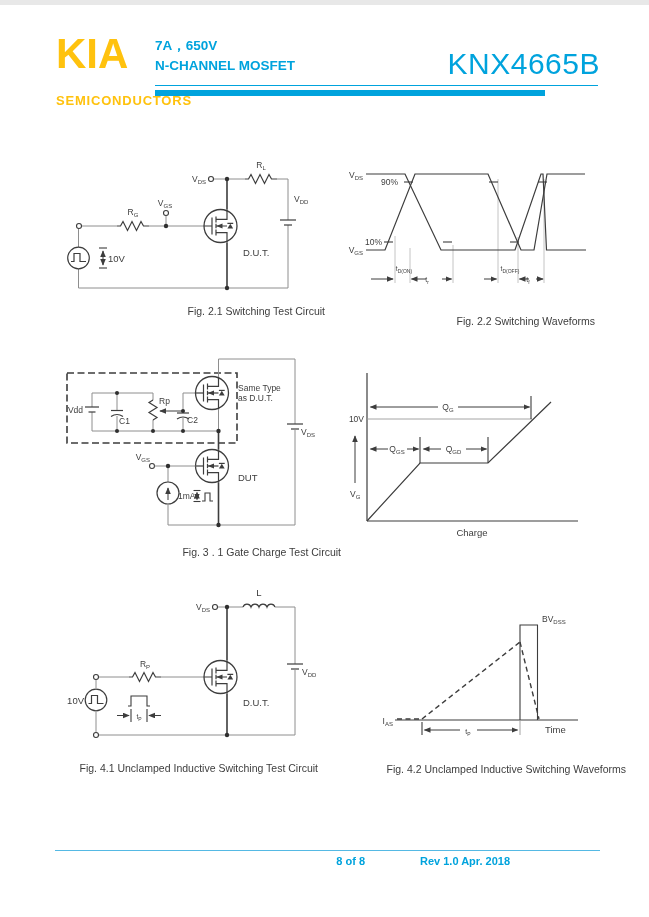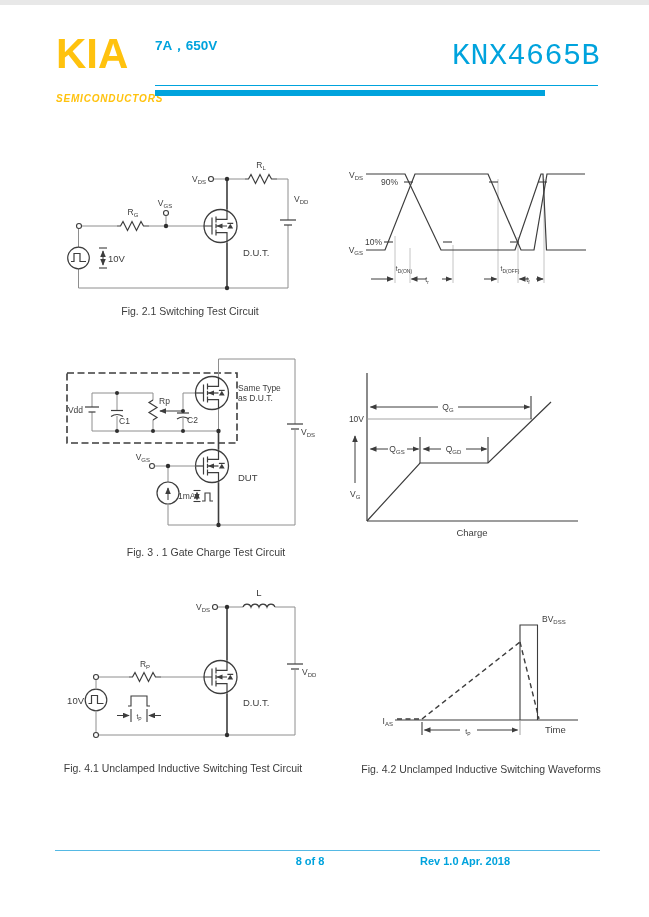--- a/index.html
+++ b/index.html
@@ -1,30 +1,30 @@
 <!DOCTYPE html>
 <html><head>
 <meta charset="utf-8">
 <style>
   html,body{margin:0;padding:0;background:#e8e8e8;}
   .page{position:relative;width:649px;height:917px;background:#ffffff;margin:5px auto;
         font-family:"Liberation Sans",sans-serif;overflow:hidden;}
   .abs{position:absolute;}
   
   .logo{left:56px;top:28px;font-size:42px;font-weight:800;color:#ffc20e;letter-spacing:0px;line-height:1;}
-  .logo-sub{left:56px;top:88px;font-size:10px;font-weight:700;color:#ffc20e;letter-spacing:0.8px;font-style:italic;}
+  .logo-sub{left:56px;top:88px;font-size:13px;font-weight:700;color:#ffc20e;letter-spacing:0.8px;}
   .rating{left:155px;top:31px;font-size:13.5px;font-weight:700;color:#00a3dd;line-height:20px;}
-  .part{left:300px;top:34px;width:300px;text-align:right;font-size:30px;color:#00a3dd;letter-spacing:0.5px;font-family:Liberation Mono, monospace;}
+  .part{left:300px;top:42px;width:300px;text-align:right;font-size:30px;color:#00a3dd;letter-spacing:0.5px;}
   .hline-thin{left:155px;top:80px;width:443px;height:1px;background:#00a3dd;}
   .hline-thick{left:155px;top:85px;width:390px;height:6px;background:#00a3dd;}
   
-  .cap{font-size:10.5px;color:#3d3d3d;text-align:center;}
+  .cap{font-size:10.5px;color:#3d3d3d;text-align:right;}
   
   .fline{left:55px;top:845px;width:545px;height:1px;background:#55b9e4;}
-  .fpage{left:255px;top:850px;width:110px;text-align:center;font-size:11px;font-weight:700;color:#00a3dd;}
+  .fpage{left:255px;top:850px;width:110px;text-align:right;font-size:11px;font-weight:700;color:#00a3dd;}
   .frev{left:420px;top:850px;width:125px;text-align:left;font-size:11px;font-weight:700;color:#00a3dd;}
   
   svg text{font-family:"Liberation Sans",sans-serif;fill:#3d3d3d;}
   .lbl{font-size:8.5px;}
   .lbl9{font-size:9.5px;}
   .lbl7{font-size:7px;}
   .lbl6{font-size:6.5px;}
   .sub{font-size:6px;}
   .sub5{font-size:5px;}
   .st{stroke:#3d3d3d;stroke-width:1.2;fill:none;}
@@ -73,20 +73,21 @@
     </symbol>
   </defs>
 </svg>
 
 <div class="page">
 
   <div class="abs logo">KIA</div>
   <div class="abs logo-sub">SEMICONDUCTORS</div>
   <div class="abs rating">
     <div>7A，650V</div>
+    <div>N-CHANNEL MOSFET</div>
   </div>
   <div class="abs part">KNX4665B</div>
   <div class="abs hline-thin"></div>
   <div class="abs hline-thick"></div>
 
   <svg class="abs" style="left:55px;top:145px" width="270" height="150" viewBox="0 0 270 150">
     <line class="wire" x1="158.5" y1="29" x2="170" y2="29"></line>
     <line class="wire" x1="174" y1="29" x2="190" y2="29"></line>
     <line class="wire" x1="222" y1="29" x2="233" y2="29"></line>
     <line class="wire" x1="233" y1="29" x2="233" y2="70"></line>
@@ -155,20 +156,21 @@
     <line class="ar" x1="198" y1="126" x2="205" y2="126"></line>
     <text class="lbl" x="25" y="25" text-anchor="end"><tspan>V</tspan><tspan class="sub" dy="2">DS</tspan></text>
     <text class="lbl" x="25" y="100" text-anchor="end"><tspan>V</tspan><tspan class="sub" dy="2">GS</tspan></text>
     <text class="lbl" x="60" y="32" text-anchor="end">90%</text>
     <text class="lbl" x="44" y="92" text-anchor="end">10%</text>
     <text class="lbl6" x="66" y="118" text-anchor="middle"><tspan>t</tspan><tspan class="sub5" dy="1.6">D(ON)</tspan></text>
     <text class="lbl7" x="89" y="129" text-anchor="middle"><tspan>t</tspan><tspan class="sub5" dy="1.6">r</tspan></text>
     <text class="lbl6" x="172" y="118" text-anchor="middle"><tspan>t</tspan><tspan class="sub5" dy="1.6">D(OFF)</tspan></text>
     <text class="lbl7" x="190" y="129" text-anchor="middle"><tspan>t</tspan><tspan class="sub5" dy="1.6">f</tspan></text>
   </svg>
+  <div class="abs cap" style="left:320px;top:310px;width:275px">Fig. 2.2 Switching Waveforms</div>
 
   <svg class="abs" style="left:55px;top:348px" width="270" height="195" viewBox="0 0 270 195">
     <rect x="12" y="20" width="170" height="70" fill="none" stroke="#3d3d3d" stroke-width="1.6" stroke-dasharray="7 3.5"></rect>
 
     <line class="wire" x1="37" y1="40" x2="98" y2="40"></line>
     <line class="wire" x1="37" y1="40" x2="37" y2="54"></line>
     <line class="wire" x1="37" y1="59" x2="37" y2="78"></line>
     <line class="wire" x1="37" y1="78" x2="163.5" y2="78"></line>
     <line class="wire" x1="62" y1="40" x2="62" y2="57.5"></line>
     <line class="wire" x1="62" y1="63" x2="62" y2="78"></line>

